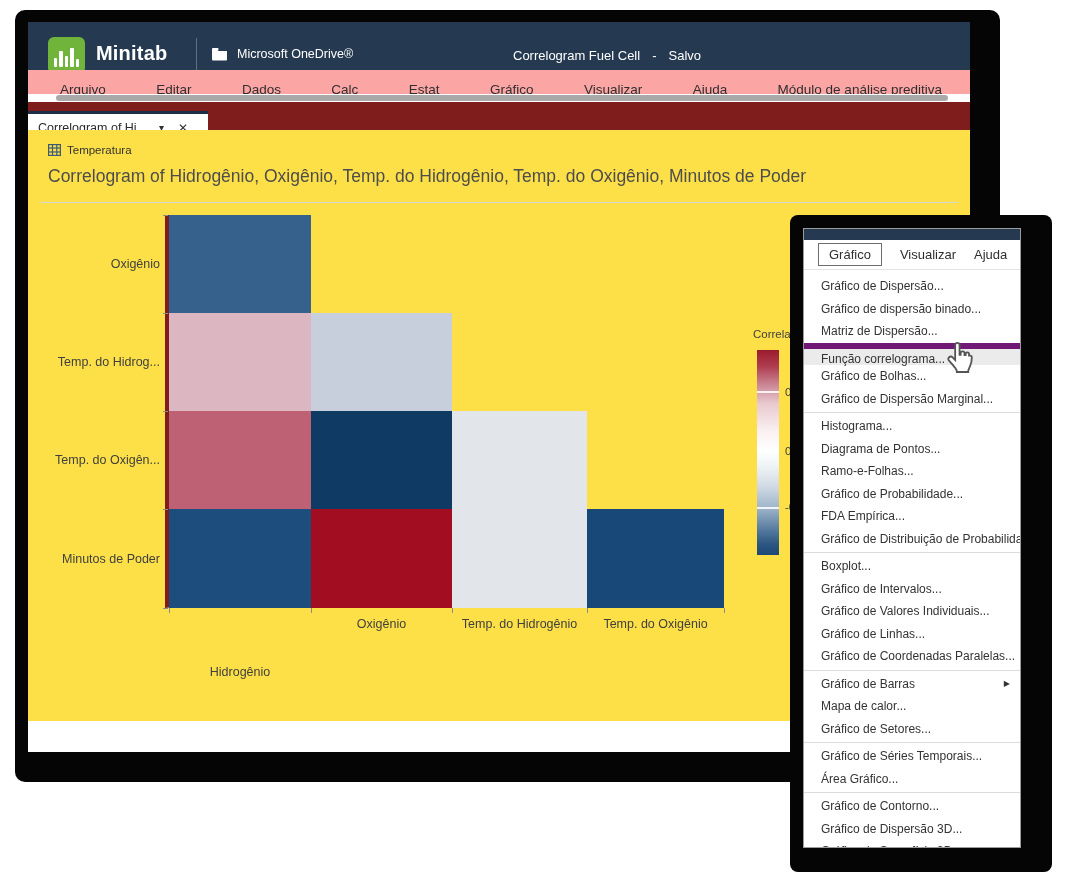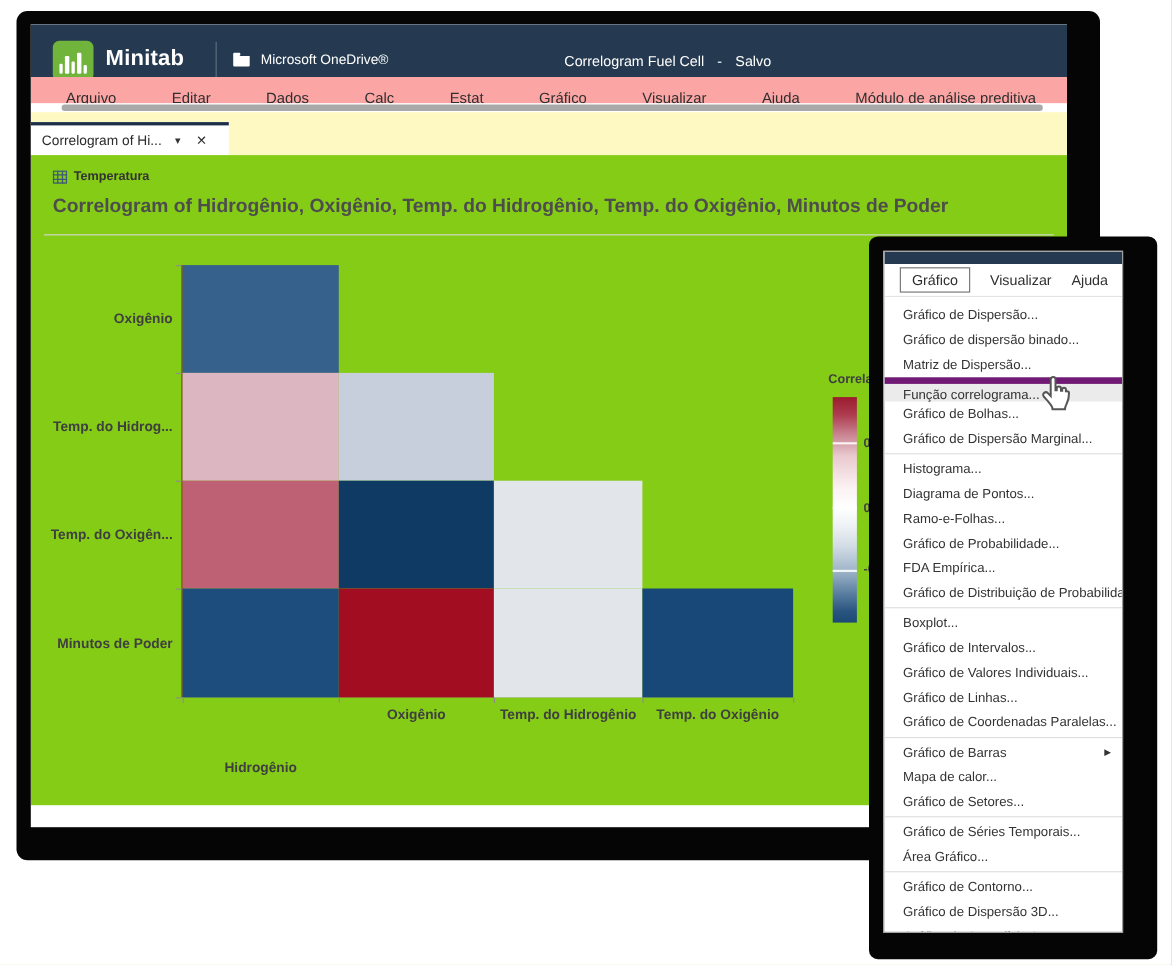--- a/index.html
+++ b/index.html
@@ -32,37 +32,37 @@
   .menubar { position:relative; height:24px; background:#fca5a5; display:flex;
              align-items:center; padding:14px 28px 0 32px; justify-content:space-between; }
   .menubar span { font-size:13.5px; color:#2F2F2F; cursor:default; white-space:nowrap; }
 
   
   .scrollrow { position:relative; height:8px; background:#fff; }
   .scroll-thumb { position:absolute; left:28px; top:1px; width:892px; height:6px;
                   background:#A9A9A9; border-radius:3px; }
 
   
-  .tabbar { position:relative; height:39px; background:#fef9c3; }
+  .tabbar { position:relative; height:28px; background:#7f1d1d; }
   .tab { position:absolute; left:0; top:9px; width:180px; height:30px; background:#fff;
          border-top:3px solid #1C2F47; display:flex; align-items:center; padding:0 10px; }
   .tab .tlabel { font-size:12.5px; color:#2b2b2b; white-space:nowrap; overflow:hidden; }
   .tab .caret { margin-left:12px; font-size:10px; color:#333; }
   .tab .close { margin-left:14px; font-size:12px; color:#333; }
 
   
-  .content { position:relative; height:591px; background:#84cc16;font-weight:bold; }
+  .content { position:relative; height:591px; background:#fde047; }
   .ws-row { position:absolute; left:20px; top:14px; display:flex; gap:6px;
             align-items:center; font-size:11.5px; color:#333; }
   .gtitle { position:absolute; left:20px; top:36px; font-size:17.5px; color:#4d4d4d; }
   .hrule { position:absolute; left:12px; top:72px; width:918px; height:1px; background:#D8D8D8; }
 
   
-  .plot { position:absolute; left:137px; top:100px; width:555px; height:393px;
-          border-left:1px solid #7f1d1d; border-bottom:1px solid #8c8c8c; }
+  .plot { position:absolute; left:137px; top:85px; width:555px; height:393px;
+          border-left:4px solid #7f1d1d; border-bottom:1px solid #8c8c8c; }
   .cell { position:absolute; }
   .ytick { position:absolute; width:5px; height:1px; background:#8c8c8c; left:-6px; }
   .xtick { position:absolute; width:1px; height:5px; background:#8c8c8c; bottom:-6px; }
   .ylab { position:absolute; right:100%; margin-right:9px; transform:translateY(-50%);
           font-size:12.5px; color:#3f3f3f; white-space:nowrap; }
   .xlab { position:absolute; top:calc(100% + 10px); transform:translateX(-50%);
           font-size:12.5px; color:#3f3f3f; white-space:nowrap; }
 
   
   .legend { position:absolute; left:720px; top:198px; width:86px; height:250px; }

